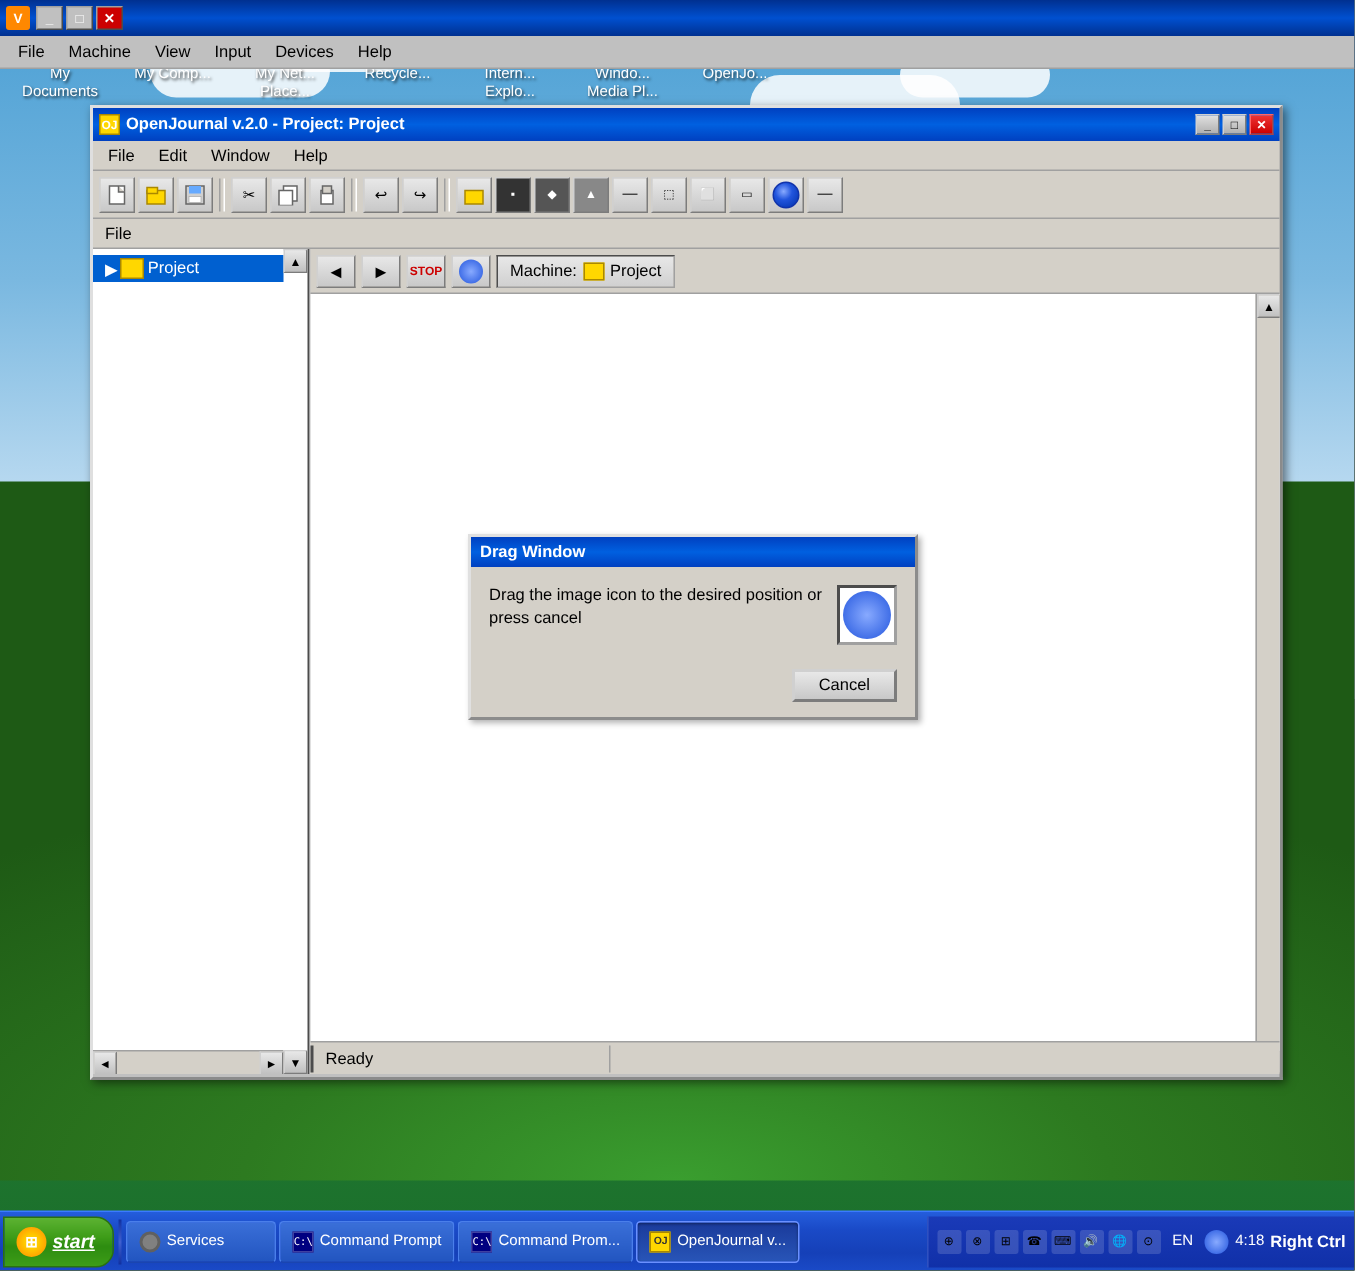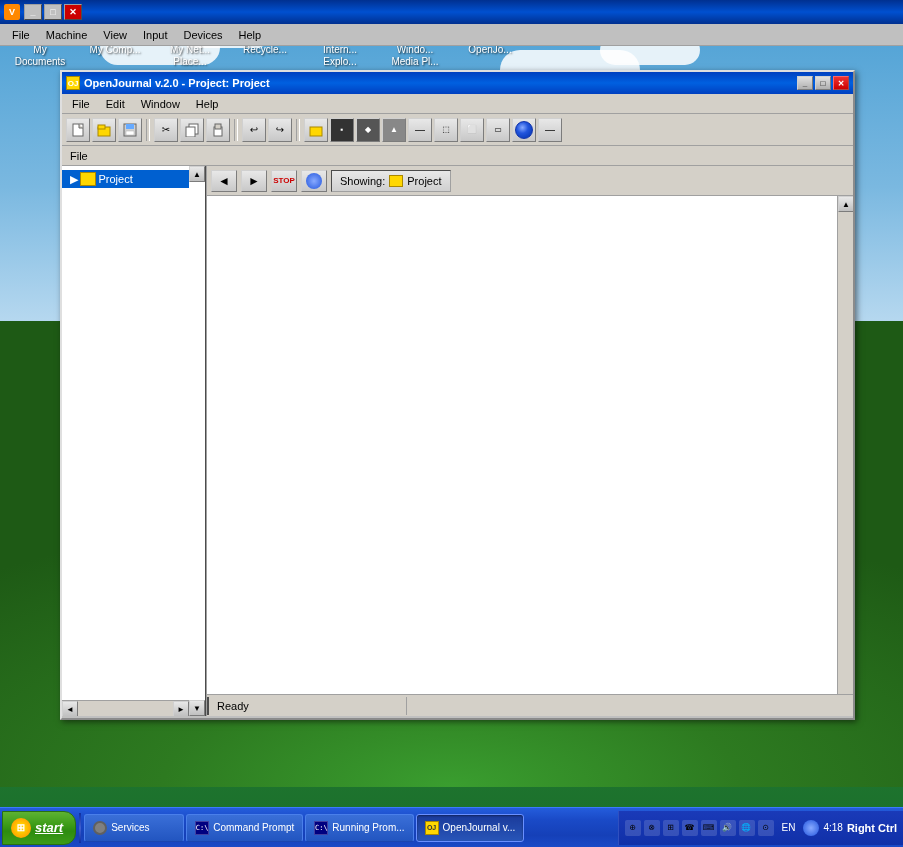--- a/index.html
+++ b/index.html
@@ -778,28 +778,42 @@
       <div style="flex:1;display:flex;flex-direction:column;position:relative;">
 
         <div class="oj-navbar">
           <div class="oj-nav-btn">◄</div>
           <div class="oj-nav-btn">►</div>
           <div class="oj-nav-btn" style="font-size:8px;color:#cc0000;font-weight:bold;">STOP</div>
           <div class="oj-nav-btn">
             <div style="width:16px;height:16px;background:radial-gradient(circle,#88aaff,#2255dd);border-radius:50%;"></div>
           </div>
           <div class="oj-showing-bar">
-            <span>Showing:</span>
+            <span>Machine:</span>
             <div style="width:14px;height:12px;background:#ffd700;border:1px solid #aa8800;font-size:8px;display:flex;align-items:center;justify-content:center;"></div>
             <span>Project</span>
           </div>
         </div>
 
         <div class="oj-main">
 
+          <div class="drag-dialog">
+            <div class="drag-dialog-titlebar">
+              <span>Drag Window</span>
+            </div>
+            <div class="drag-dialog-body">
+              <span class="drag-dialog-text">Drag the image icon to the desired position or press cancel</span>
+              <div class="drag-dialog-icon">
+                <div style="width:32px;height:32px;background:radial-gradient(circle,#88aaff,#2255dd);border-radius:50%;"></div>
+              </div>
+            </div>
+            <div class="drag-dialog-buttons">
+              <button class="cancel-btn">Cancel</button>
+            </div>
+          </div>
 
           <div class="oj-scrollbar-v">
             <div class="scroll-arrow">▲</div>
             <div style="flex:1;background:#d4d0c8;"></div>
             <div class="scroll-arrow" style="position:absolute;bottom:0;">▼</div>
           </div>
 
           <div class="oj-scrollbar-h" style="display:flex;justify-content:space-between;">
             <div class="scroll-arrow">◄</div>
             <div class="scroll-arrow">►</div>
@@ -830,21 +844,21 @@
         <span>Services</span>
       </div>
 
       <div class="taskbar-item">
         <div class="ti-cmd taskbar-item-icon">C:\</div>
         <span>Command Prompt</span>
       </div>
 
       <div class="taskbar-item">
         <div class="ti-cmd taskbar-item-icon">C:\</div>
-        <span>Running Prom...</span>
+        <span>Command Prom...</span>
       </div>
 
       <div class="taskbar-item active">
         <div class="ti-oj taskbar-item-icon">OJ</div>
         <span>OpenJournal v...</span>
       </div>
     </div>
 
     <div class="taskbar-right">
 

